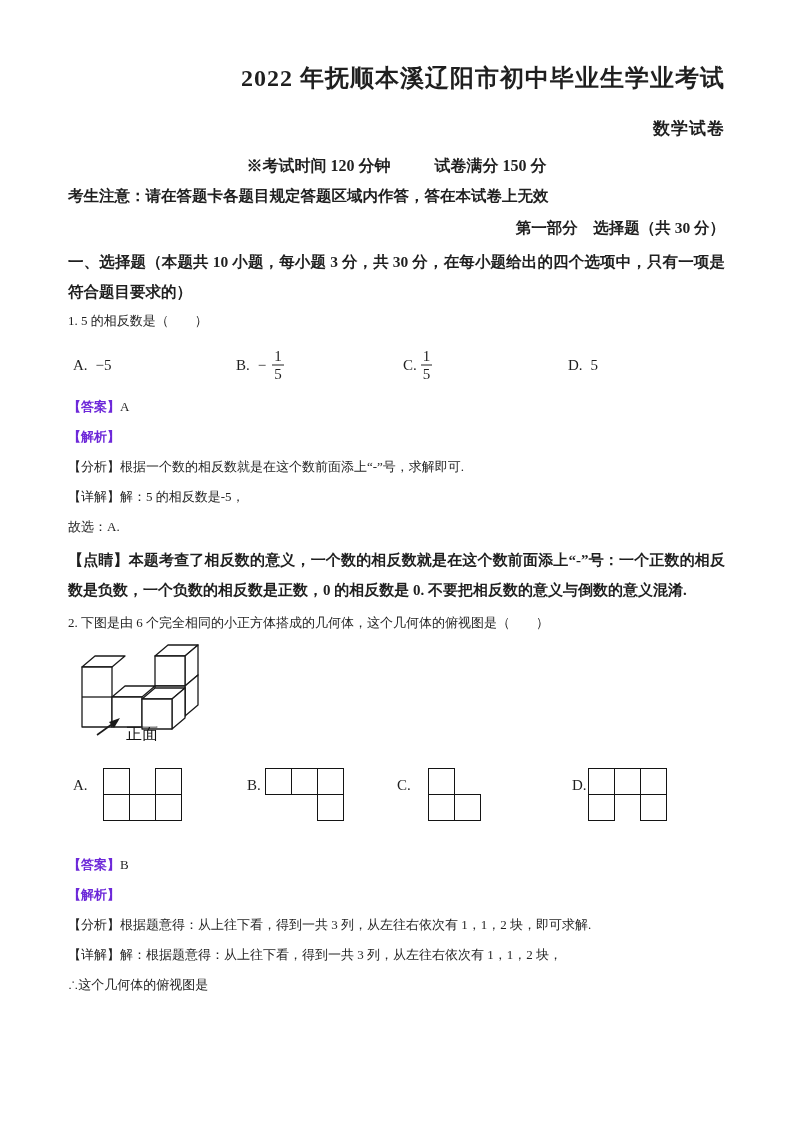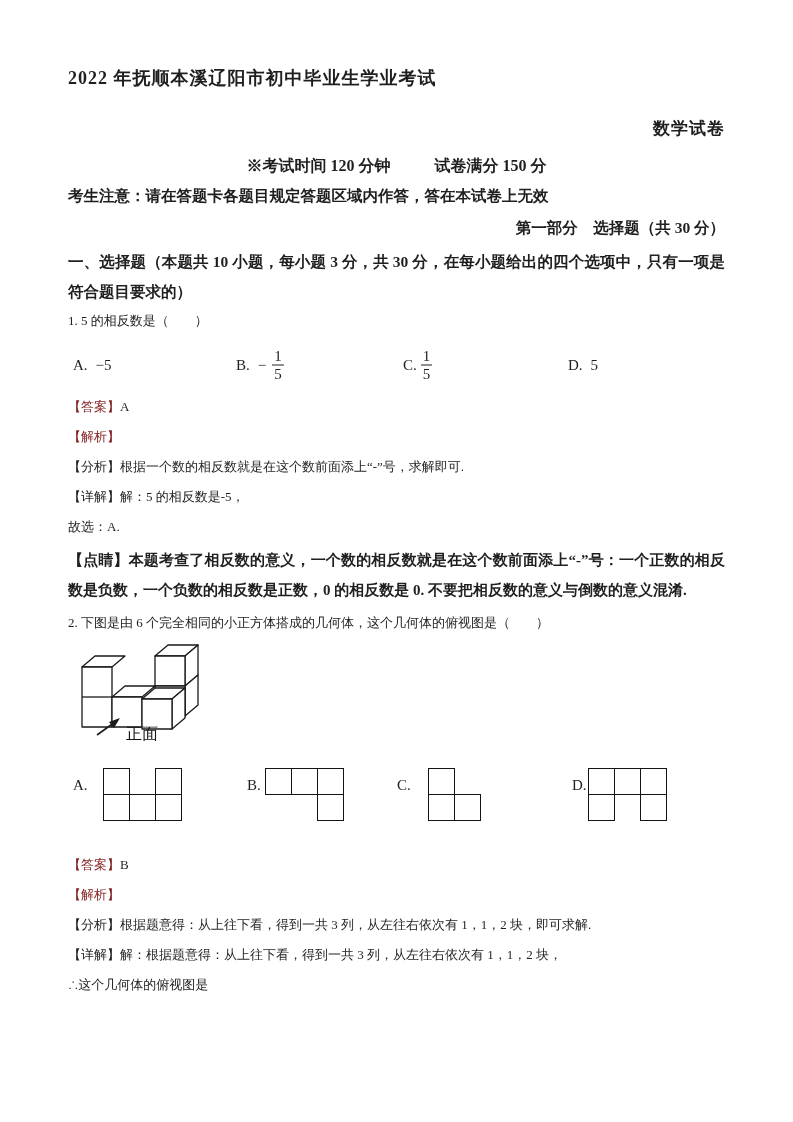--- a/index.html
+++ b/index.html
@@ -2,30 +2,30 @@
 <html><head>
 <meta charset="utf-8">
 <style>
   html,body{margin:0;padding:0;}
   body{
     width:793px;height:1122px;background:#ffffff;
     font-family:"Liberation Serif","DejaVu Serif",serif;
     color:#1f1f1f;overflow:hidden;
   }
   .page{padding:64px 68px 0 68px;box-sizing:border-box;}
-  .title{font-size:18px;font-weight:bold;text-align:left;line-height:28px;margin:0 0 24px 0;letter-spacing:1px;}
+  .title{font-size:24px;font-weight:bold;text-align:right;line-height:28px;margin:0 0 24px 0;letter-spacing:1px;}
   .subtitle{font-size:17px;font-weight:bold;text-align:right;line-height:26px;margin:0 0 12px 0;letter-spacing:1px;}
   .examinfo{font-size:16px;font-weight:bold;text-align:center;line-height:24px;margin:0 0 6px 0;}
   .examinfo .gap{display:inline-block;width:44px;}
   .notice{font-size:15.5px;font-weight:bold;line-height:24px;margin:0 0 8px 0;}
   .part{font-size:15.5px;font-weight:bold;text-align:right;line-height:24px;margin:0 0 7px 0;}
   .sec{font-size:15.5px;font-weight:bold;line-height:30px;margin:0 0 2px 0;text-align:justify;}
   .p{font-size:13px;line-height:24px;margin:0 0 6px 0;}
   .p30{font-size:15px;line-height:30px;margin:0 0 6px 0;text-align:justify;font-weight:bold;}
-  .blue{color:#7f1d1d;}
+  .blue{color:#6d28d9;font-weight:bold;}
   
   .q1row{position:relative;height:52px;margin:0 0 4px 0;font-size:15px;}
   .q1opt{position:absolute;top:50%;transform:translateY(-50%);display:inline-flex;align-items:center;white-space:nowrap;}
   .q1opt .optval{margin-left:8px;}
   .fr{display:inline-flex;flex-direction:column;align-items:center;line-height:17px;margin-left:4px;}
   .fr .den{border-top:1.2px solid #222;padding:0 2px;}
   .fr-minus{margin-left:8px;margin-right:2px;}
   
   .q2figure{margin:0 0 18px 6px;display:block;}
   

